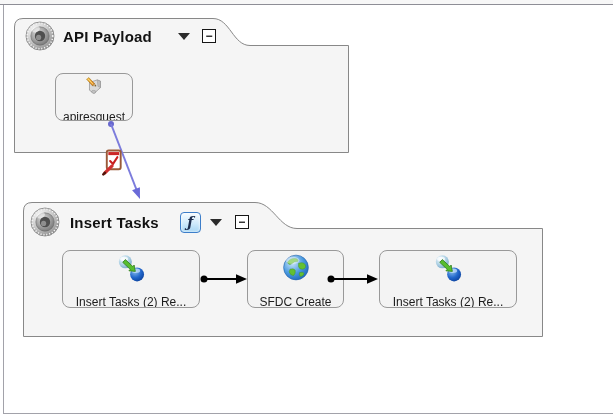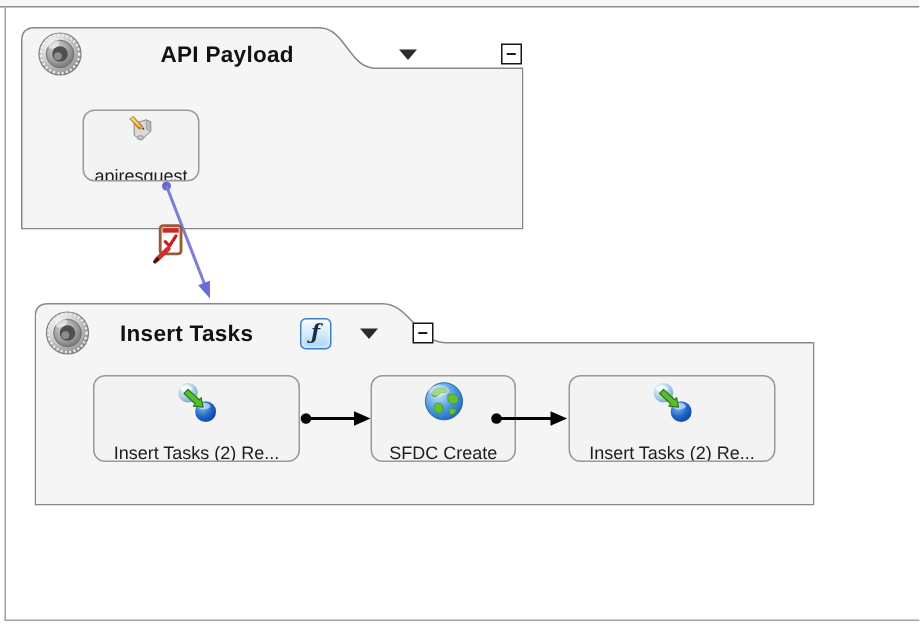--- a/index.html
+++ b/index.html
@@ -128,41 +128,41 @@
 </svg>
 
 <div class="top-strip"></div>
 <div class="left-line"></div>
 <div class="bottom-line"></div>
 
 <div class="pcontainer" style="left:14px;top:18px;width:335px;height:135px;">
   <svg class="outline" width="335" height="135">
     <path d="M 0.5,9 Q 0.5,0.5 9,0.5 L 199,0.5 C 216,0.5 219,27.5 236,27.5 L 334.5,27.5 L 334.5,134.5 L 0.5,134.5 Z" fill="#f5f5f5" stroke="#888888" stroke-width="1"></path>
   </svg>
-  <div class="pheader" style="left:11px;top:2px;height:32px;gap:44px;">
+  <div class="pheader" style="left:11px;top:2px;height:32px;">
     <svg width="30" height="30" viewBox="0 0 30 30">
         <use href="#sym-gear"></use>
       </svg>
     <span class="ptitle" style="margin-left:8px;">API Payload</span>
     <span class="tri" style="margin-left:26px;"></span>
     <span class="minusbox" style="margin-left:12px;">−</span>
   </div>
   <div class="pnode" style="left:41px;top:55px;width:78px;height:48px;">
     <svg width="28" height="28" viewBox="0 0 32 32" style="margin-top:2px;">
         <use href="#sym-message"></use>
       </svg>
     <span class="nlabel">apiresquest</span>
   </div>
 </div>
 
 <div class="pcontainer" style="left:23px;top:202px;width:520px;height:135px;">
   <svg class="outline" width="520" height="135">
     <path d="M 0.5,9 Q 0.5,0.5 9,0.5 L 232,0.5 C 250,0.5 256,26.5 274,26.5 L 519.5,26.5 L 519.5,134.5 L 0.5,134.5 Z" fill="#f5f5f5" stroke="#888888" stroke-width="1"></path>
   </svg>
-  <div class="pheader" style="left:7px;top:4px;height:32px;gap:10px;">
+  <div class="pheader" style="left:7px;top:4px;height:32px;">
     <svg width="30" height="30" viewBox="0 0 30 30">
         <use href="#sym-gear"></use>
       </svg>
     <span class="ptitle" style="margin-left:10px;">Insert Tasks</span>
     <span class="fbadge" style="margin-left:21px;">ƒ</span>
     <span class="tri" style="margin-left:9px;"></span>
     <span class="minusbox" style="margin-left:13px;">−</span>
   </div>
 
   <div class="pnode" style="left:39px;top:48px;width:138px;height:58px;">

